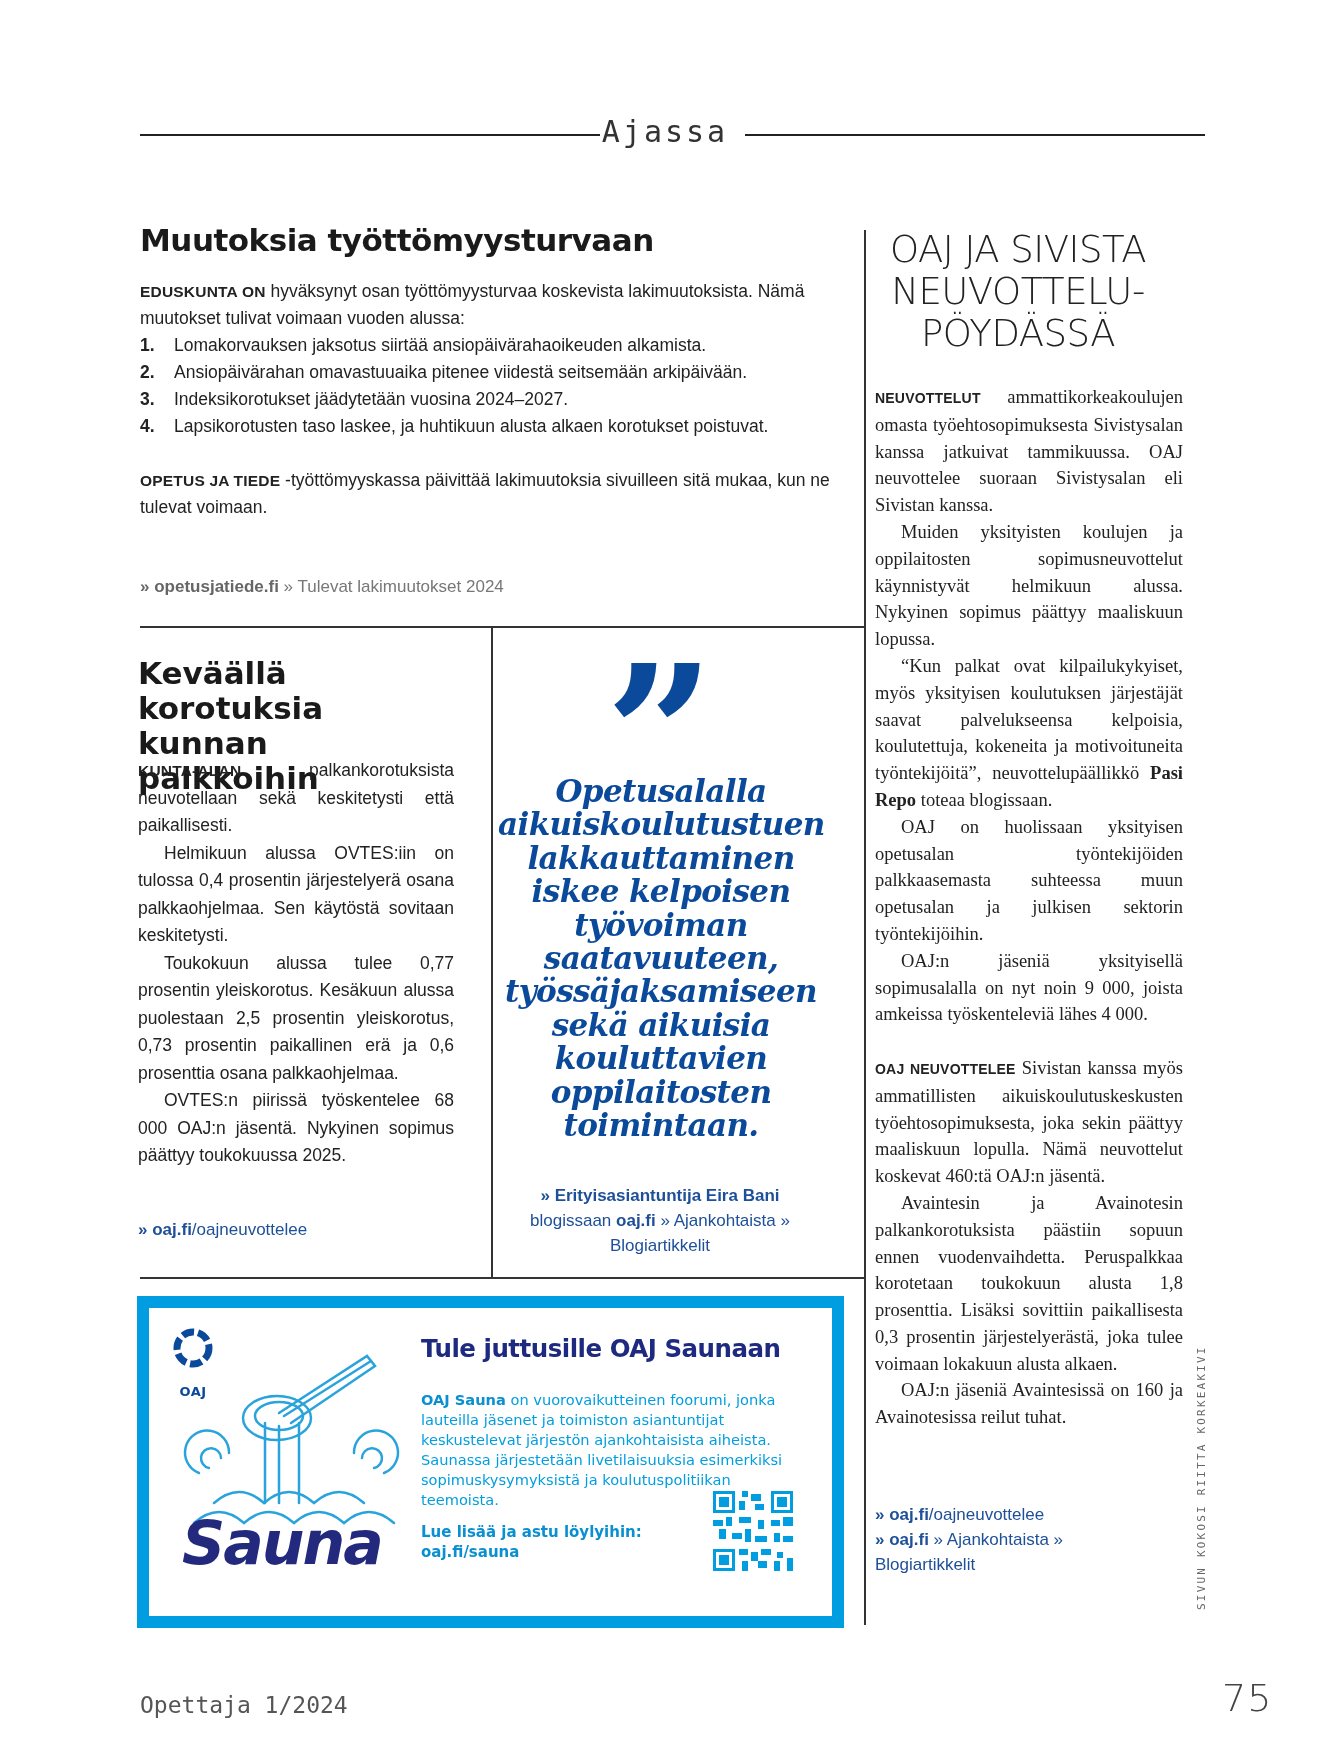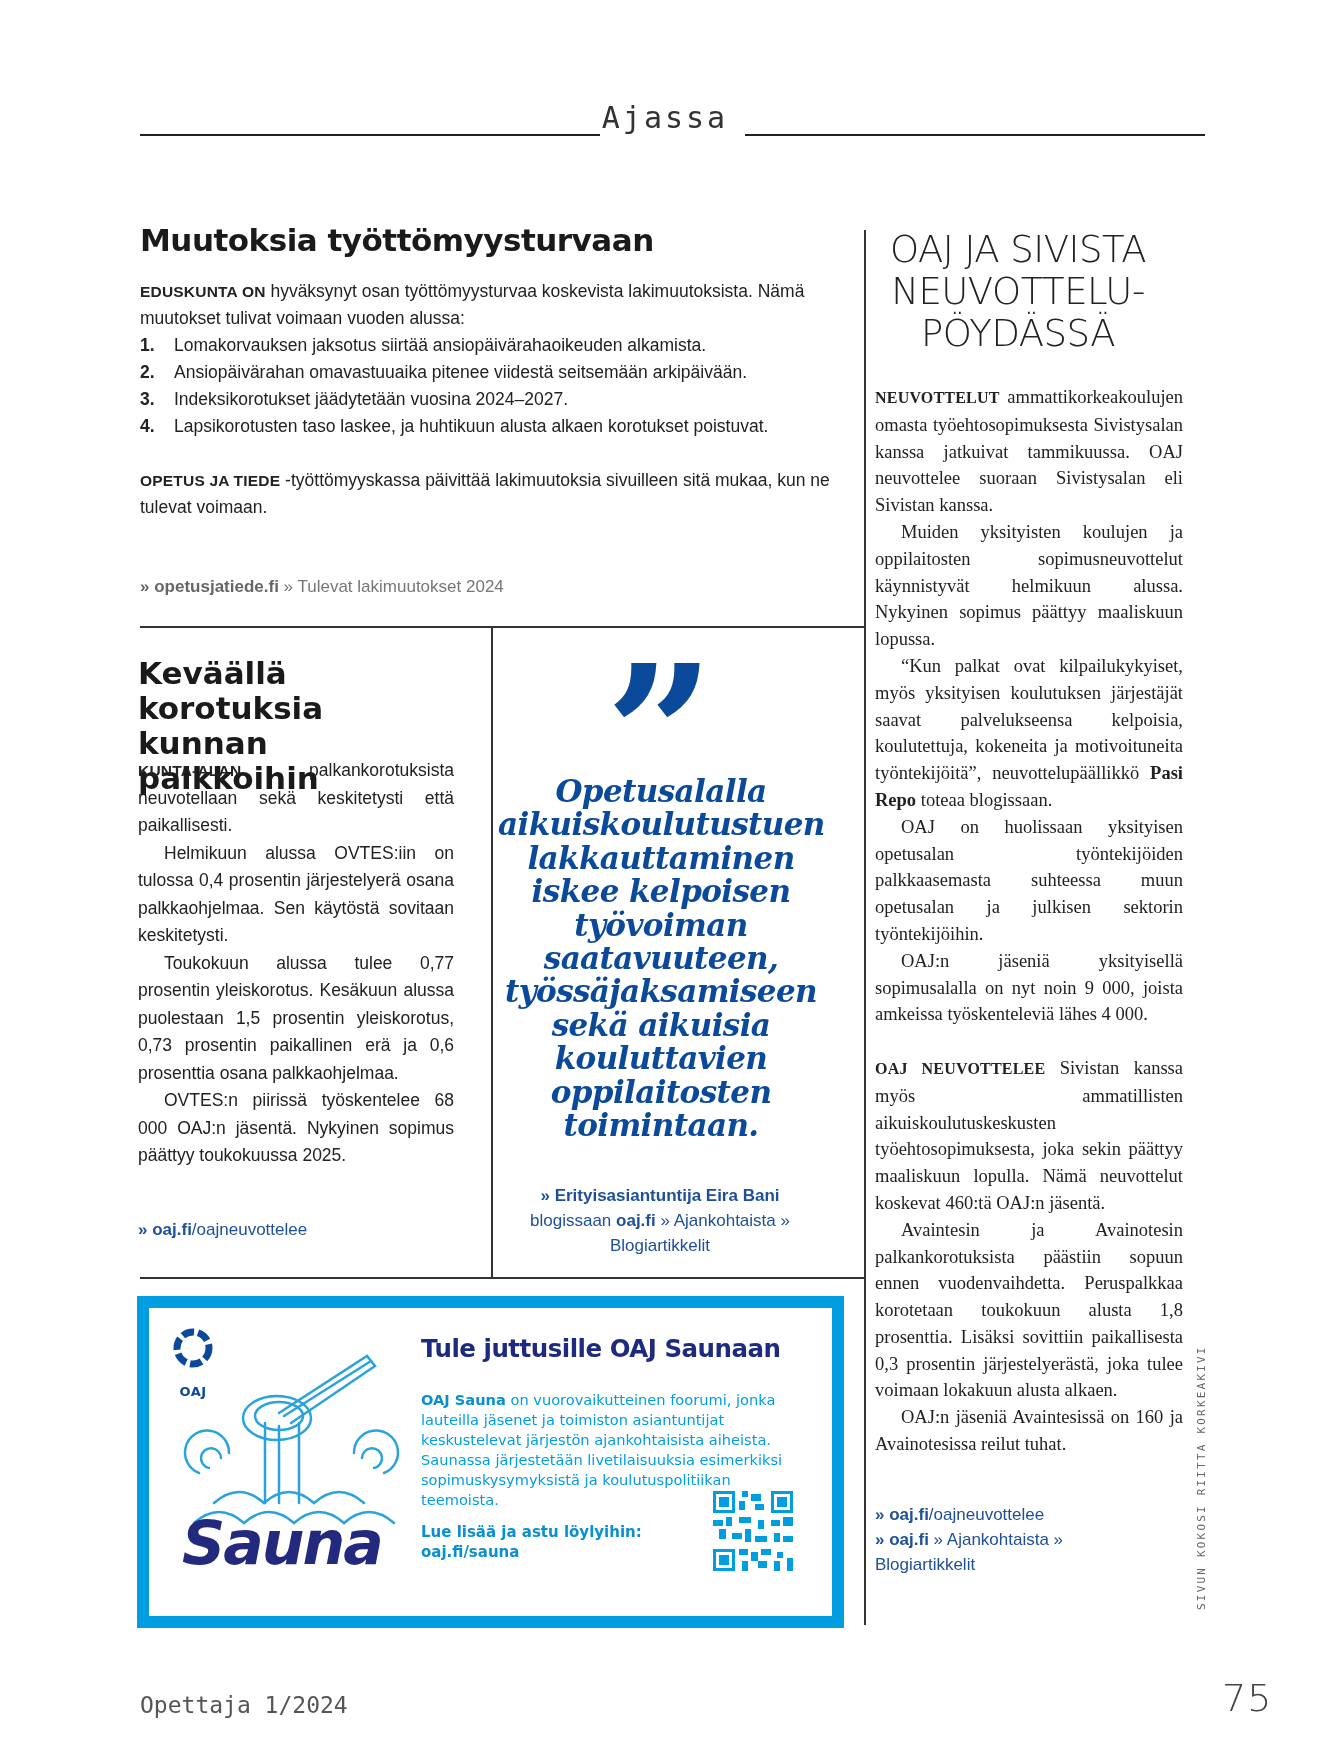--- a/index.html
+++ b/index.html
@@ -1,20 +1,20 @@
 <!DOCTYPE html>
 <html><head>
 <meta charset="utf-8">
 <style>
   html, body { margin:0; padding:0; background:#ffffff; }
   body { width:1323px; height:1764px; position:relative; overflow:hidden; color:#1a1a1a; font-family:"DejaVu Sans", sans-serif; }
 
   
   .sec-rule { position:absolute; top:134px; height:2px; background:#222; }
-  .sec-title { position:absolute; top:100px; left:600px; width:130px; text-align:center; font-family:"DejaVu Sans Mono", monospace; font-size:30px; color:#333; letter-spacing:3px; font-weight:300; }
+  .sec-title { position:absolute; top:114px; left:600px; width:130px; text-align:center; font-family:"DejaVu Sans Mono", monospace; font-size:30px; color:#333; letter-spacing:3px; font-weight:300; }
 
   
   .h1 { position:absolute; left:140px; top:222px; font-size:31px; font-weight:bold; letter-spacing:-0.5px; font-family:"DejaVu Sans", sans-serif; }
   .a1-body { position:absolute; left:140px; top:278px; width:690px; font-size:17.5px; line-height:27px; font-family:"Liberation Sans", sans-serif; color:#222; }
   .lead { font-weight:bold; font-size:15.5px; letter-spacing:0.2px; }
   .a1-body ol { margin:0; padding:0; list-style:none; }
   .a1-body li { position:relative; padding-left:34px; }
   .a1-body li .num { position:absolute; left:0; font-weight:bold; }
   .a1-link { position:absolute; left:140px; top:577px; font-size:17px; color:#777; font-family:"Liberation Sans", sans-serif; }
   .a1-link b { color:#666; }
@@ -34,21 +34,21 @@
   .a2-link { position:absolute; left:138px; top:1220px; }
 
   
   .quote-mark { position:absolute; left:600px; top:640px; width:120px; text-align:center; font-family:"DejaVu Serif", serif; font-weight:bold; font-size:190px; line-height:190px; color:#0b4a9a; height:120px; overflow:hidden; }
   .quote-text { position:absolute; left:498px; top:775px; width:326px; text-align:center; font-family:"DejaVu Serif", serif; font-style:italic; font-weight:bold; font-size:31px; line-height:33.4px; color:#0b4a9a; letter-spacing:-0.6px; }
   .quote-credit { position:absolute; left:500px; top:1183px; width:320px; text-align:center; font-family:"Liberation Sans", sans-serif; font-size:17px; line-height:25px; color:#1e4f99; }
 
   
   .h3 { position:absolute; left:868px; top:229px; width:300px; text-align:center; font-family:"DejaVu Sans", sans-serif; font-weight:300; font-size:37px; line-height:42px; color:#222; letter-spacing:-0.5px; }
   .a3-body { position:absolute; left:875px; top:384px; width:308px; font-family:"Liberation Serif", serif; font-size:18.5px; line-height:26.8px; }
-  .a3-body .lead { font-family:Liberation Serif, serif; font-size:16px; }
+  .a3-body .lead { font-family:Liberation Sans, sans-serif; font-size:14px; }
   .a3-gap { height:26.8px; }
   .a3-links { position:absolute; left:875px; top:1502px; line-height:25px; }
 
   .credit-vert { position:absolute; left:1195px; top:1610px; transform:rotate(-90deg); transform-origin:0 0; font-family:"DejaVu Sans Mono", monospace; font-size:11px; letter-spacing:2.2px; color:#666; white-space:nowrap; }
 
   
   .ad { position:absolute; left:137px; top:1296px; width:683px; height:308px; border:12px solid #009ee0; background:#fff; }
   .ad-title { position:absolute; left:272px; top:26px; font-family:"DejaVu Sans", sans-serif; font-weight:bold; font-size:24.5px; color:#1d2a80; letter-spacing:-0.5px; white-space:nowrap; }
   .ad-text { position:absolute; left:272px; top:82px; width:380px; font-family:"DejaVu Sans", sans-serif; font-size:14.6px; line-height:20px; color:#009ee0; }
   .ad-text b { color:#0a8fd0; }
@@ -92,21 +92,21 @@
 
 <div class="vrule" style="left:864px; top:230px; height:1395px;"></div>
 <div class="hrule" style="left:140px; top:626px; width:725px;"></div>
 <div class="vrule" style="left:491px; top:627px; height:650px;"></div>
 <div class="hrule" style="left:140px; top:1277px; width:725px;"></div>
 
 <div class="h2">Keväällä korotuksia kunnan palkkoihin</div>
 <div class="a2-body col-body">
   <p class="first"><span class="lead">KUNTA-ALAN</span><span> palkankorotuksista neuvotellaan sekä keskitetysti että paikallisesti.</span></p>
   <p>Helmikuun alussa OVTES:iin on tulossa 0,4 prosentin järjestelyerä osana palkkaohjelmaa. Sen käytöstä sovitaan keskitetysti.</p>
-  <p>Toukokuun alussa tulee 0,77 prosentin yleiskorotus. Kesäkuun alussa puolestaan 1,5 prosentin yleiskorotus, 0,73 prosentin paikallinen erä ja 0,6 prosenttia osana palkkaohjelmaa.</p>
+  <p>Toukokuun alussa tulee 0,77 prosentin yleiskorotus. Kesäkuun alussa puolestaan 2,5 prosentin yleiskorotus, 0,73 prosentin paikallinen erä ja 0,6 prosenttia osana palkkaohjelmaa.</p>
   <p>OVTES:n piirissä työskentelee 68 000 OAJ:n jäsentä. Nykyinen sopimus päättyy toukokuussa 2025.</p>
 </div>
 <div class="a2-link blue-link">
   <b>» </b><b>oaj.fi</b><span>/oajneuvottelee</span>
 </div>
 
 <div class="quote-mark">”</div>
 <div class="quote-text">Opetusalalla aikuiskoulutustuen lakkauttaminen iskee kelpoisen työvoiman saatavuuteen, työssäjaksamiseen sekä aikuisia kouluttavien oppilaitosten toimintaan.</div>
 <div class="quote-credit">
   <b>» Erityisasiantuntija </b><b>Eira Bani</b><span> blogissaan </span><b>oaj.fi</b><span> » Ajankohtaista » Blogiartikkelit</span>

